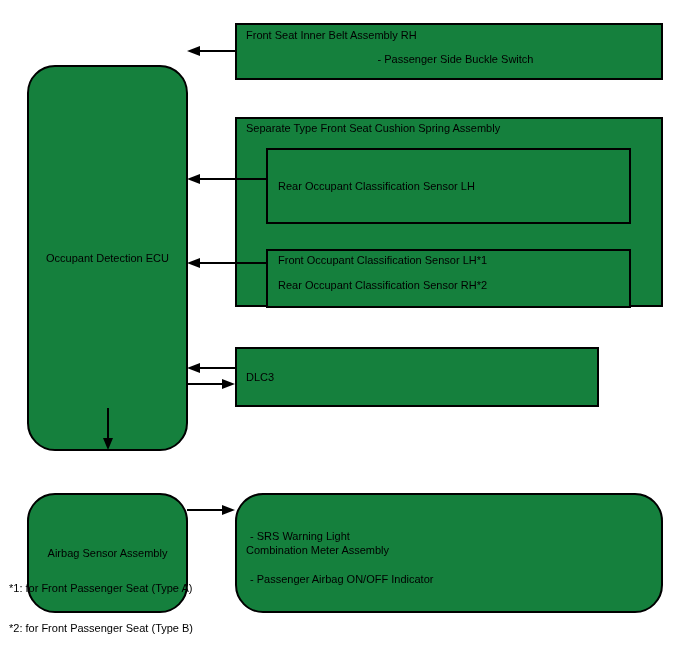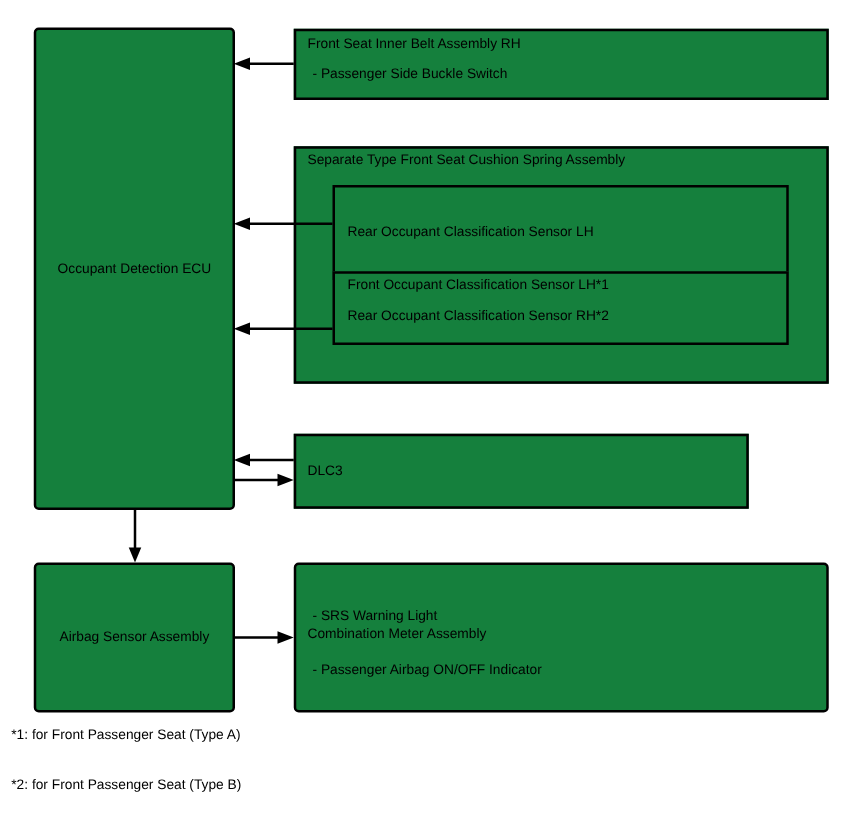--- a/index.html
+++ b/index.html
@@ -21,21 +21,22 @@
     background: #ffffff;
     overflow: hidden;
   }
   .box {
     position: absolute;
     border: 2px solid #000000;
     box-sizing: border-box;
     background: #15803d;
   }
   .rounded {
-    border-radius: 4px;
+    border-radius: 28px;
+    margin-top: 43px;
   }
   .center-flex {
     display: flex;
     align-items: center;
     justify-content: center;
     text-align: center;
   }
   .vcenter-flex {
     display: flex;
     align-items: center;
@@ -90,31 +91,31 @@
 <body>
 
 <div class="stage">
 
   <div class="box rounded center-flex" style="left:27px; top:22px; width:161px; height:386px;">
     <span>Occupant Detection ECU</span>
   </div>
 
   <div class="box" style="left:235px; top:23px; width:428px; height:57px; padding:3px 0 0 9px;">
     <div class="line">Front Seat Inner Belt Assembly RH</div>
-    <div class="line item" style="margin-top:10px;">- Passenger Side Buckle Switch</div>
+    <div class="line item" style="margin-top:10px;text-align:center;">- Passenger Side Buckle Switch</div>
   </div>
 
   <div class="box" style="left:235px; top:117px; width:428px; height:190px; padding:2px 0 0 9px;">
     <div class="line">Separate Type Front Seat Cushion Spring Assembly</div>
 
     <div class="box vcenter-flex" style="left:29px; top:29px; width:365px; height:76px; padding-left:10px;">
       <span class="line">Rear Occupant Classification Sensor LH</span>
     </div>
 
-    <div class="box" style="left:29px; top:98px; width:365px; height:59px; padding:2px 0 0 10px;">
+    <div class="box" style="left:29px; top:130px; width:365px; height:59px; padding:2px 0 0 10px;">
       <div class="line">Front Occupant Classification Sensor LH*1</div>
       <div class="line" style="margin-top:11px;">Rear Occupant Classification Sensor RH*2</div>
     </div>
   </div>
 
   <div class="box vcenter-flex" style="left:235px; top:347px; width:364px; height:60px; padding-left:9px;">
     <span class="line">DLC3</span>
   </div>
 
   <div class="box rounded center-flex" style="left:27px; top:450px; width:161px; height:120px;">

